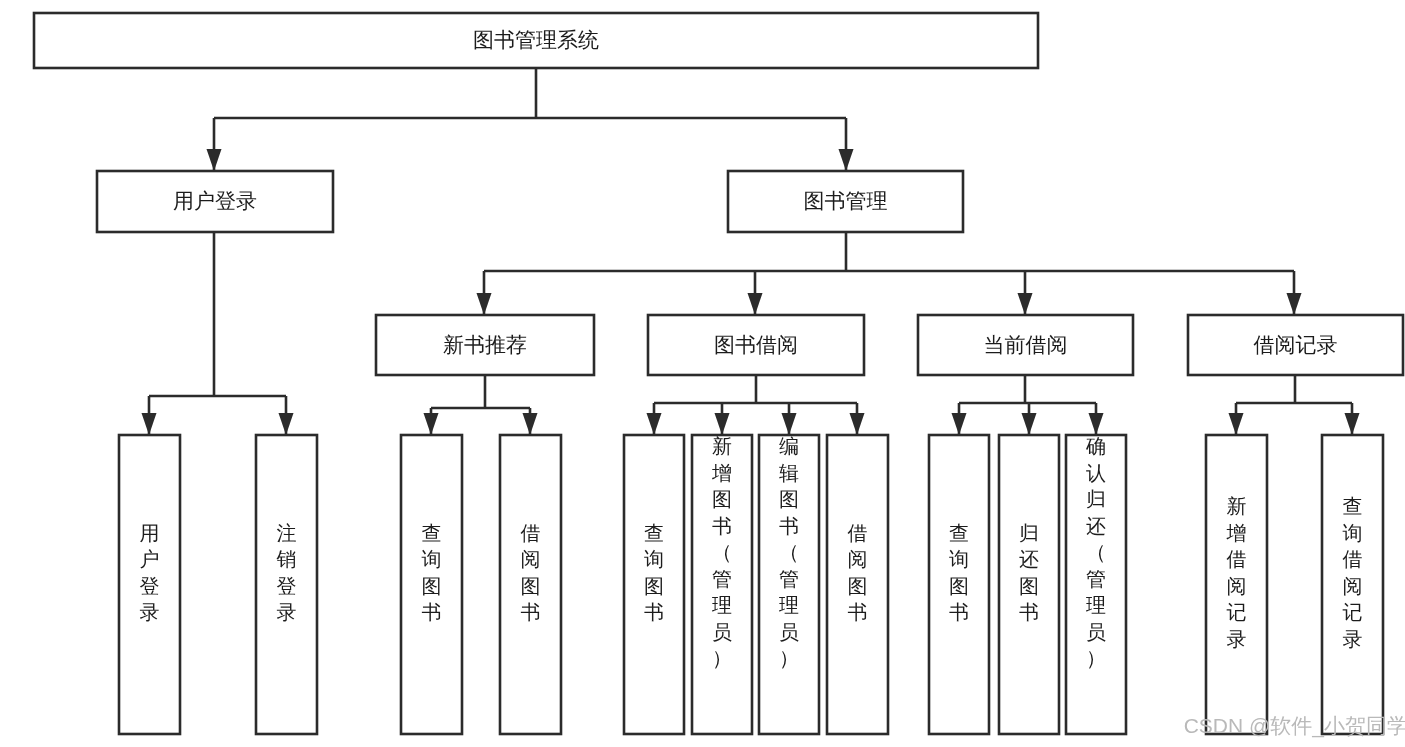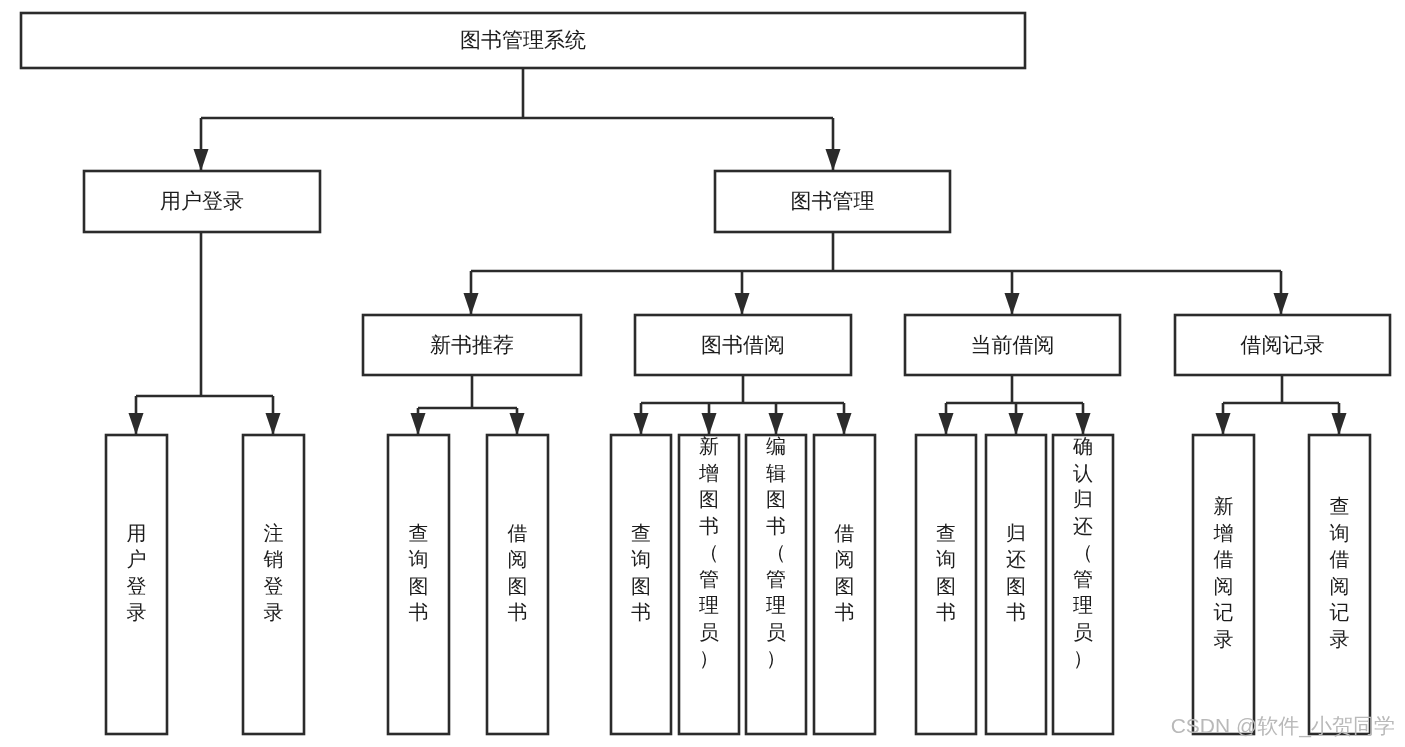--- a/index.html
+++ b/index.html
@@ -9,21 +9,21 @@
   }
   body {
     width: 1405px;
     height: 747px;
     font-family: "Liberation Sans", "DejaVu Sans", sans-serif;
     overflow: hidden;
     position: relative;
   }
   #diagram-root {
     position: absolute;
-    left: 3px;
+    left: 16px;
     top: 0;
     width: 1145px;
     height: 747px;
   }
   svg.diagram-canvas {
     display: block;
     width: 1405px;
     height: 747px;
   }
   .node-box {

